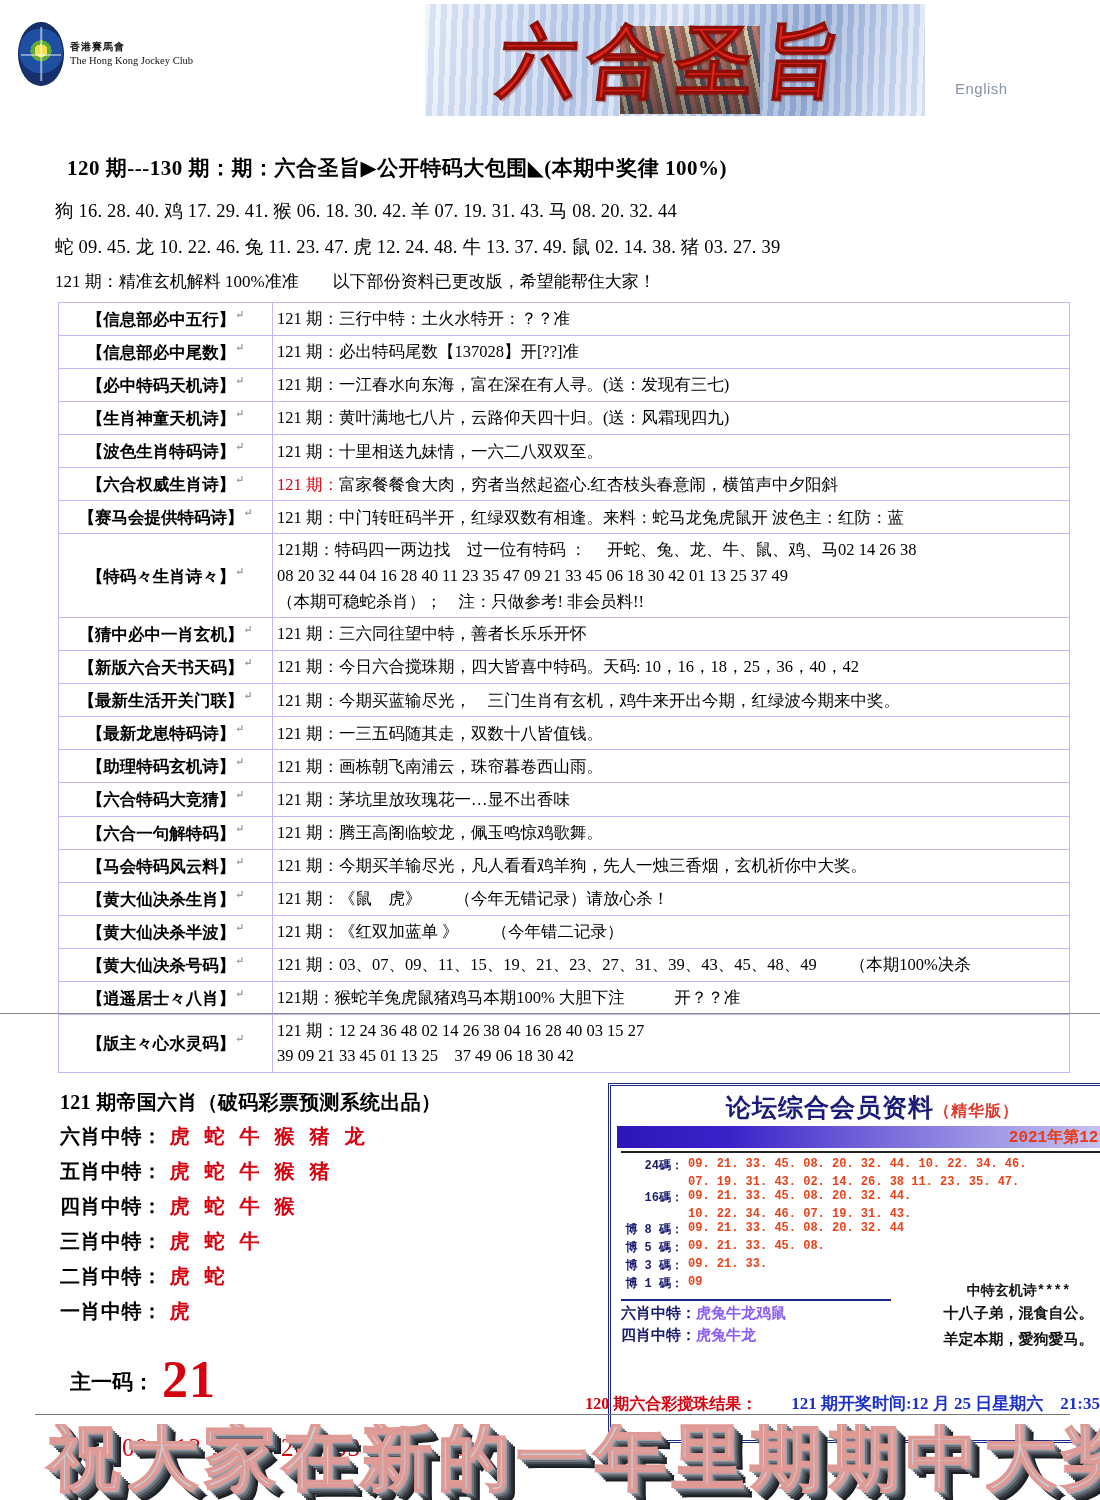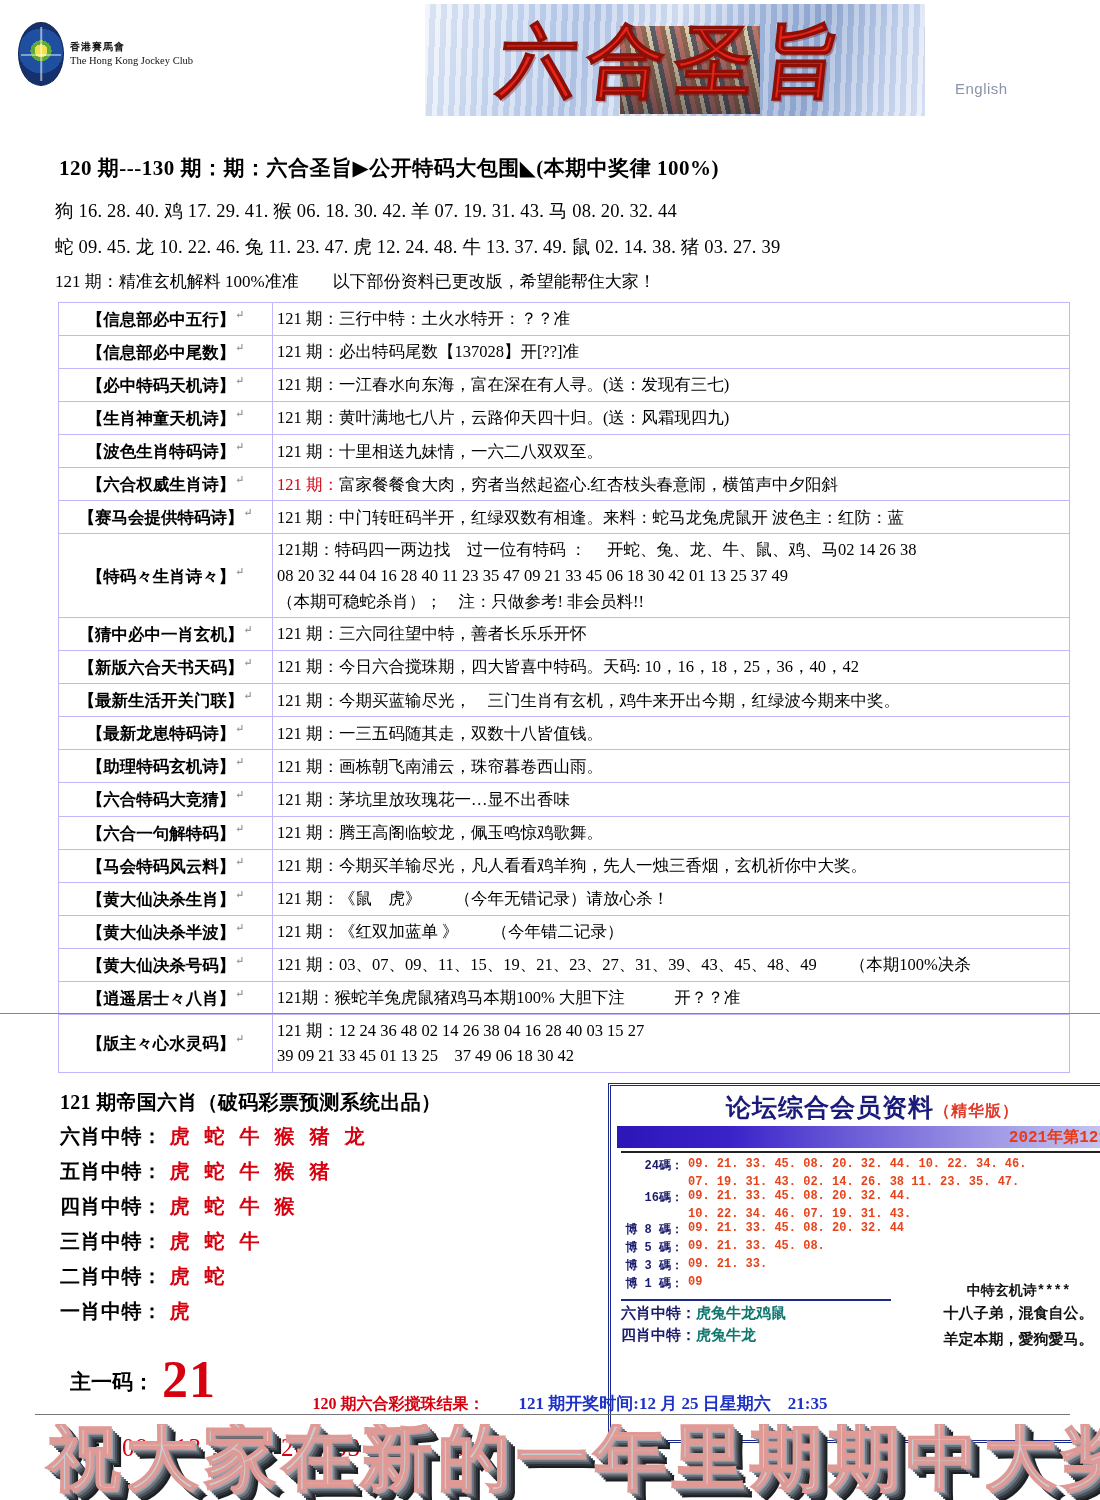--- a/index.html
+++ b/index.html
@@ -60,21 +60,21 @@
     letter-spacing:10px;
     text-shadow:2px 2px 0 rgba(120,10,5,.35);
     transform:skewX(-6deg);
     line-height:1.25;
   }
   .english{position:absolute;left:955px;top:80px;font-size:15px;color:#8a93a8;
     font-family:"Liberation Sans",sans-serif;filter:blur(.5px);letter-spacing:.5px;}
 
   
   .intro{padding:0 0 0 55px;}
-  .line1{font-size:21px;font-weight:bold;letter-spacing:.5px;margin:6px 4px 16px;}
+  .line1{font-size:21px;font-weight:bold;letter-spacing:.5px;margin:6px 12px 16px;}
   .zodiac-line{font-size:18.5px;margin:0 0 11px;letter-spacing:.2px;}
   .line-note{font-size:17px;margin:0 0 9px;}
 
   
   table.main{
     border-collapse:collapse;
     width:1012px;margin:4px 0 0 58px;
     table-layout:fixed;
   }
   table.main td{
@@ -128,29 +128,29 @@
   .whitepatch{position:absolute;left:148px;top:-4px;width:135px;height:22px;background:#fff;}
   .hr1{margin:3px 10px 0;border-top:2px solid #222;}
   .codes{margin:4px 10px 0;font-size:12px;font-weight:bold;color:#1a1a6e;}
   .codes .num{color:#e8431a;}
   .codes .row{display:flex;margin-bottom:1px;}
   .codes .k{width:62px;flex:none;text-align:right;margin-right:5px;}
   .codes .v{flex:1;}
   .codes .cont{margin-left:67px;}
   .hr2{margin:7px 10px 3px;border-top:2px solid #1b2a8a;width:270px;}
   .zrows{margin:2px 10px 0;font-size:15px;font-weight:bold;color:#1a1a6e;position:relative;}
-  .zrows .zv{color:#0f766e;}
+  .zrows .zv{color:#8b5cf6;}
   .zrows .line{margin-bottom:3px;}
   .poem{position:absolute;right:8px;top:-22px;width:195px;text-align:center;}
   .poem .hdr{font-size:14px;font-weight:bold;color:#111;}
   .poem .p{font-size:15px;font-weight:bold;color:#111;margin-top:4px;line-height:1.45;filter:blur(.2px);}
 
   
   .footer-line{position:absolute;left:0;top:1392px;width:1100px;}
-  .fl-inner{text-align:center;font-size:16px;font-weight:bold;padding-left:40px;}
+  .fl-inner{text-align:right;font-size:16px;font-weight:bold;padding-left:40px;}
   .fl-inner .r{color:#d6000f;}
   .fl-inner .b{color:#1d31c8;font-size:17px;margin-left:30px;}
   .rule{position:absolute;left:35px;top:1414px;width:1035px;border-top:1px solid #777;}
 
   .bottom-banner{
     position:absolute;left:0;top:1424px;width:1100px;height:76px;overflow:hidden;
   }
   .bb-text{
     position:absolute;left:48px;top:-14px;width:1010px;
     font-family:"DejaVu Serif",serif;

